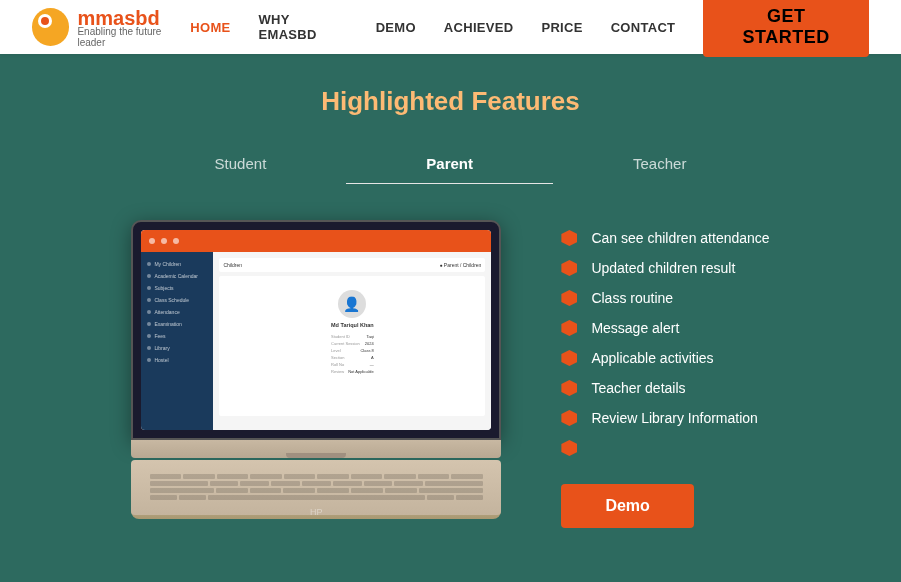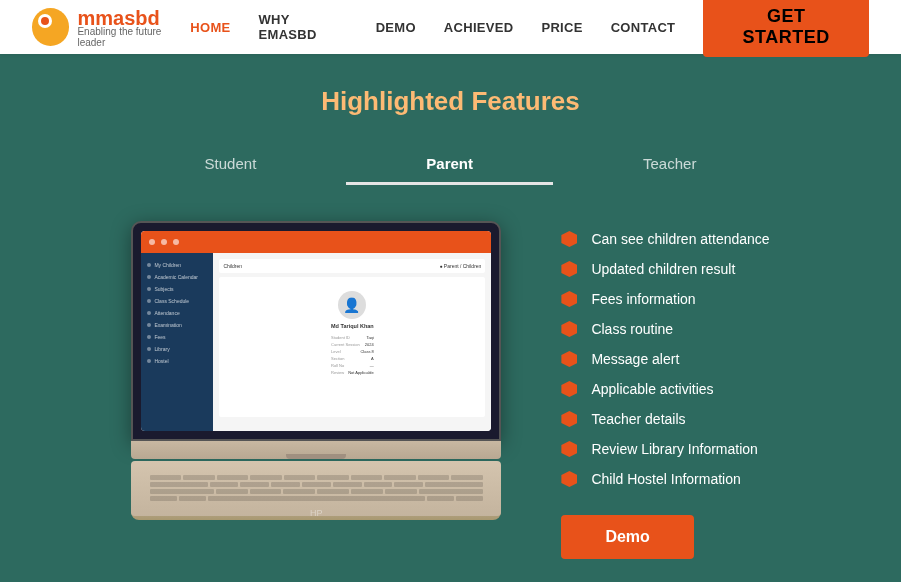--- a/index.html
+++ b/index.html
@@ -48,30 +48,30 @@
       background: #2d6a5f; min-height: 528px; padding: 32px 0 40px;
     }
 
     .section-title {
       text-align: center; font-size: 26px; font-weight: 800;
       color: #fdba74; margin-bottom: 28px;
     }
 
     
     .tabs {
-      display: flex; justify-content: center; gap: 10px; margin-bottom: 36px;
+      display: flex; justify-content: center; gap: 0; margin-bottom: 36px;
     }
     .tab {
       font-size: 15px; font-weight: 500; color: rgba(255,255,255,0.75);
       padding: 10px 80px; cursor: pointer; border-bottom: 2px solid transparent;
       transition: all 0.2s;
     }
     .tab.active {
       font-weight: 700; color: #fff;
-      border-bottom: 3px solid #e5e5e5;
+      border-bottom: 1px solid #e5e5e5;
     }
 
     
     .content-area {
       display: flex; align-items: flex-start; justify-content: center;
       gap: 60px; padding: 0 60px;
     }
 
     
     .laptop-container {
@@ -365,45 +365,40 @@
         <div class="feature-item">
           <div class="feature-bullet"></div>
           <span class="feature-text">Can see children attendance</span>
         </div>
         <div class="feature-item">
           <div class="feature-bullet"></div>
           <span class="feature-text">Updated children result</span>
         </div>
         <div class="feature-item">
           <div class="feature-bullet"></div>
-          <span class="feature-text">Fees information</span>
-        </div>
-        <div class="feature-item">
-          <div class="feature-bullet"></div>
           <span class="feature-text">Class routine</span>
         </div>
         <div class="feature-item">
           <div class="feature-bullet"></div>
           <span class="feature-text">Message alert</span>
         </div>
         <div class="feature-item">
           <div class="feature-bullet"></div>
           <span class="feature-text">Applicable activities</span>
         </div>
         <div class="feature-item">
           <div class="feature-bullet"></div>
           <span class="feature-text">Teacher details</span>
         </div>
         <div class="feature-item">
           <div class="feature-bullet"></div>
           <span class="feature-text">Review Library Information</span>
         </div>
         <div class="feature-item">
           <div class="feature-bullet"></div>
-          <span class="feature-text">Child Hostel Information</span>
         </div>
       </div>
 
       <div class="demo-section">
         <button class="btn-demo">Demo</button>
       </div>
     </div>
 
   </div>
 </div>

